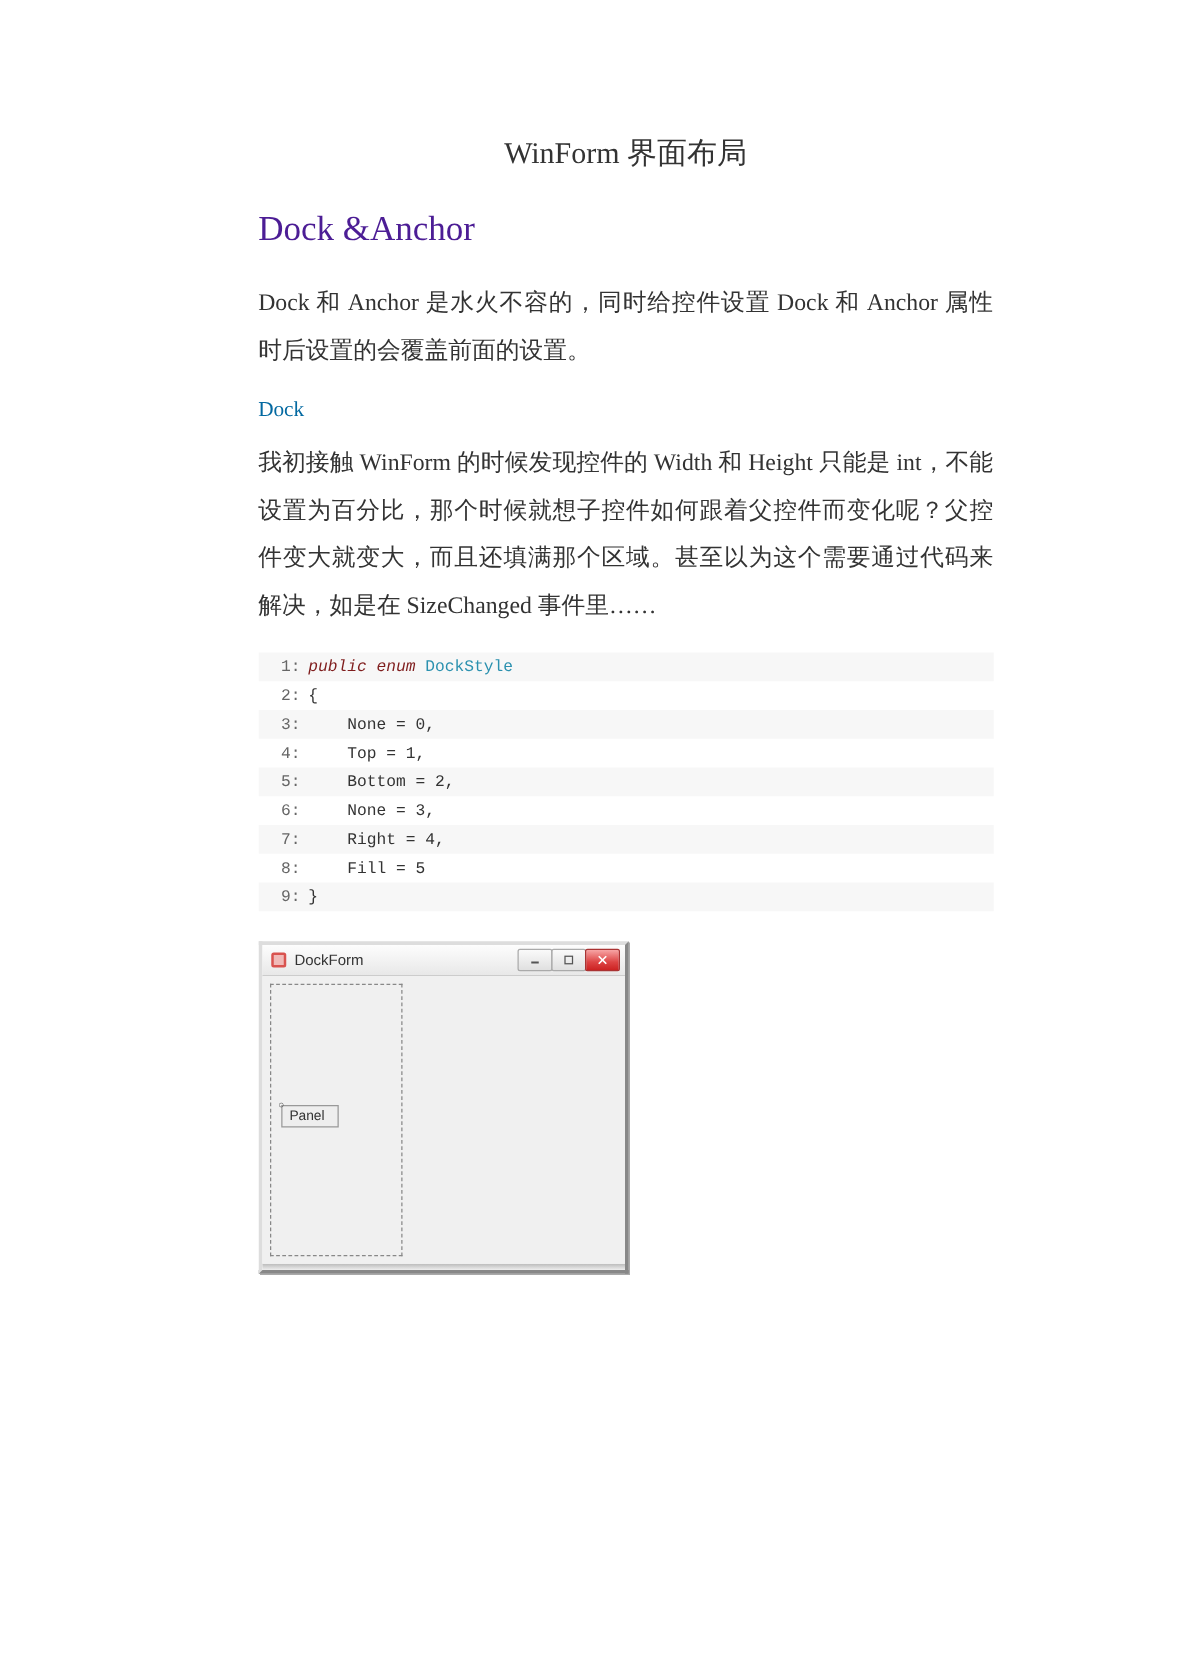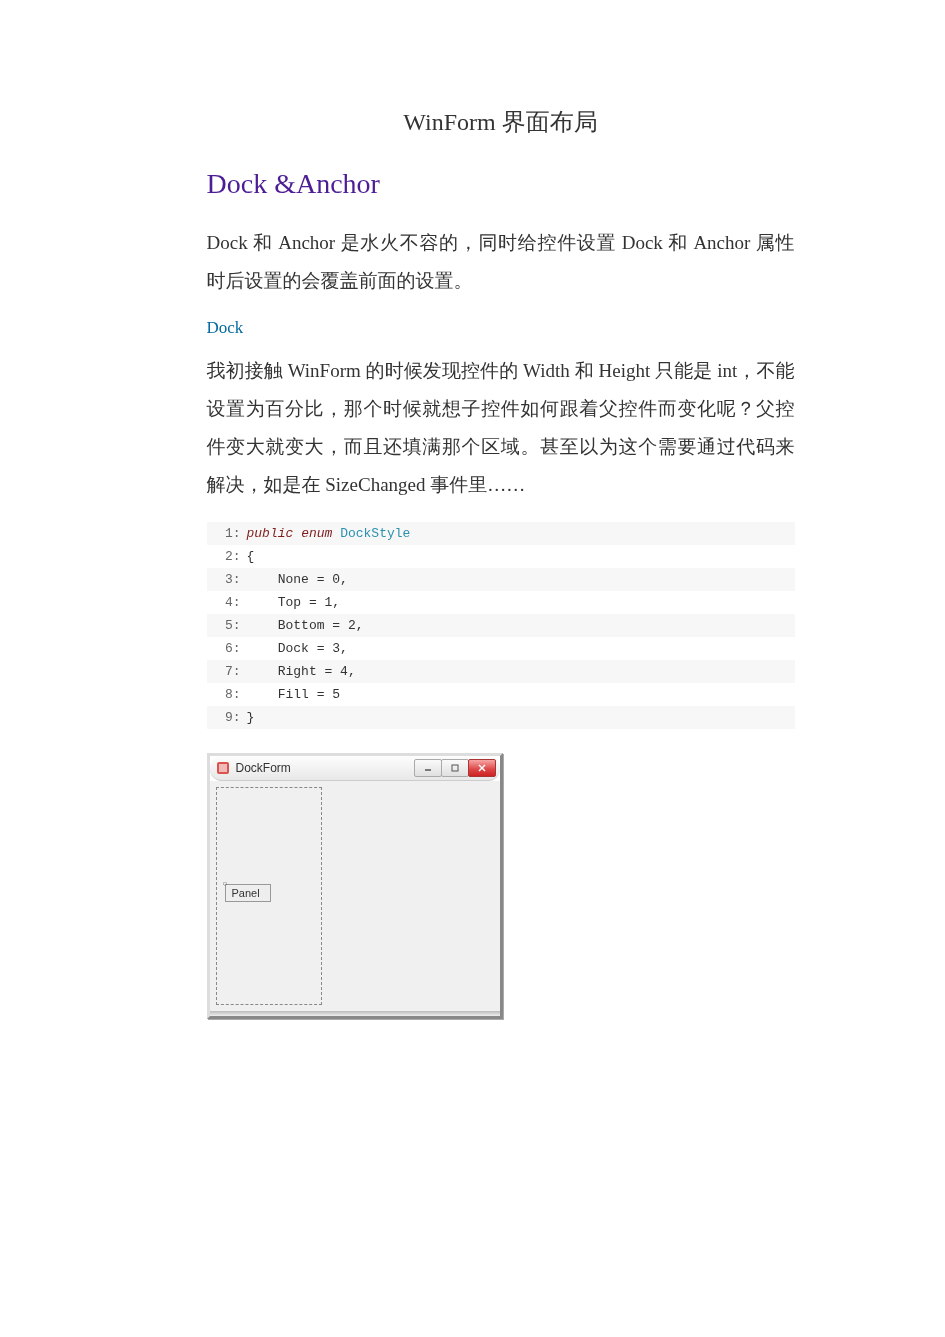--- a/index.html
+++ b/index.html
@@ -77,21 +77,20 @@
       width: 290px;
       box-shadow: 1px 1px 0 #aaa;
     }
     .titlebar {
       height: 24px;
       background: linear-gradient(#fdfdfd,#e8e8e8);
       border-bottom: 1px solid #ccc;
       display: flex;
       align-items: center;
       padding: 0 4px 0 6px;
-      border-radius: 12px;
     }
     .win-icon {
       width: 14px;
       height: 14px;
       margin-right: 6px;
       display: inline-block;
     }
     .win-title {
       flex: 1;
       font-family: "Segoe UI", Tahoma, sans-serif;
@@ -190,21 +189,21 @@
       <div class="code-line">
         <span class="lineno">4:</span>
         <span class="code-text">    Top = 1,</span>
       </div>
       <div class="code-line alt">
         <span class="lineno">5:</span>
         <span class="code-text">    Bottom = 2,</span>
       </div>
       <div class="code-line">
         <span class="lineno">6:</span>
-        <span class="code-text">    Dock = 3,</span>
+        <span class="code-text">    None = 3,</span>
       </div>
       <div class="code-line alt">
         <span class="lineno">7:</span>
         <span class="code-text">    Right = 4,</span>
       </div>
       <div class="code-line">
         <span class="lineno">8:</span>
         <span class="code-text">    Fill = 5</span>
       </div>
       <div class="code-line alt">

